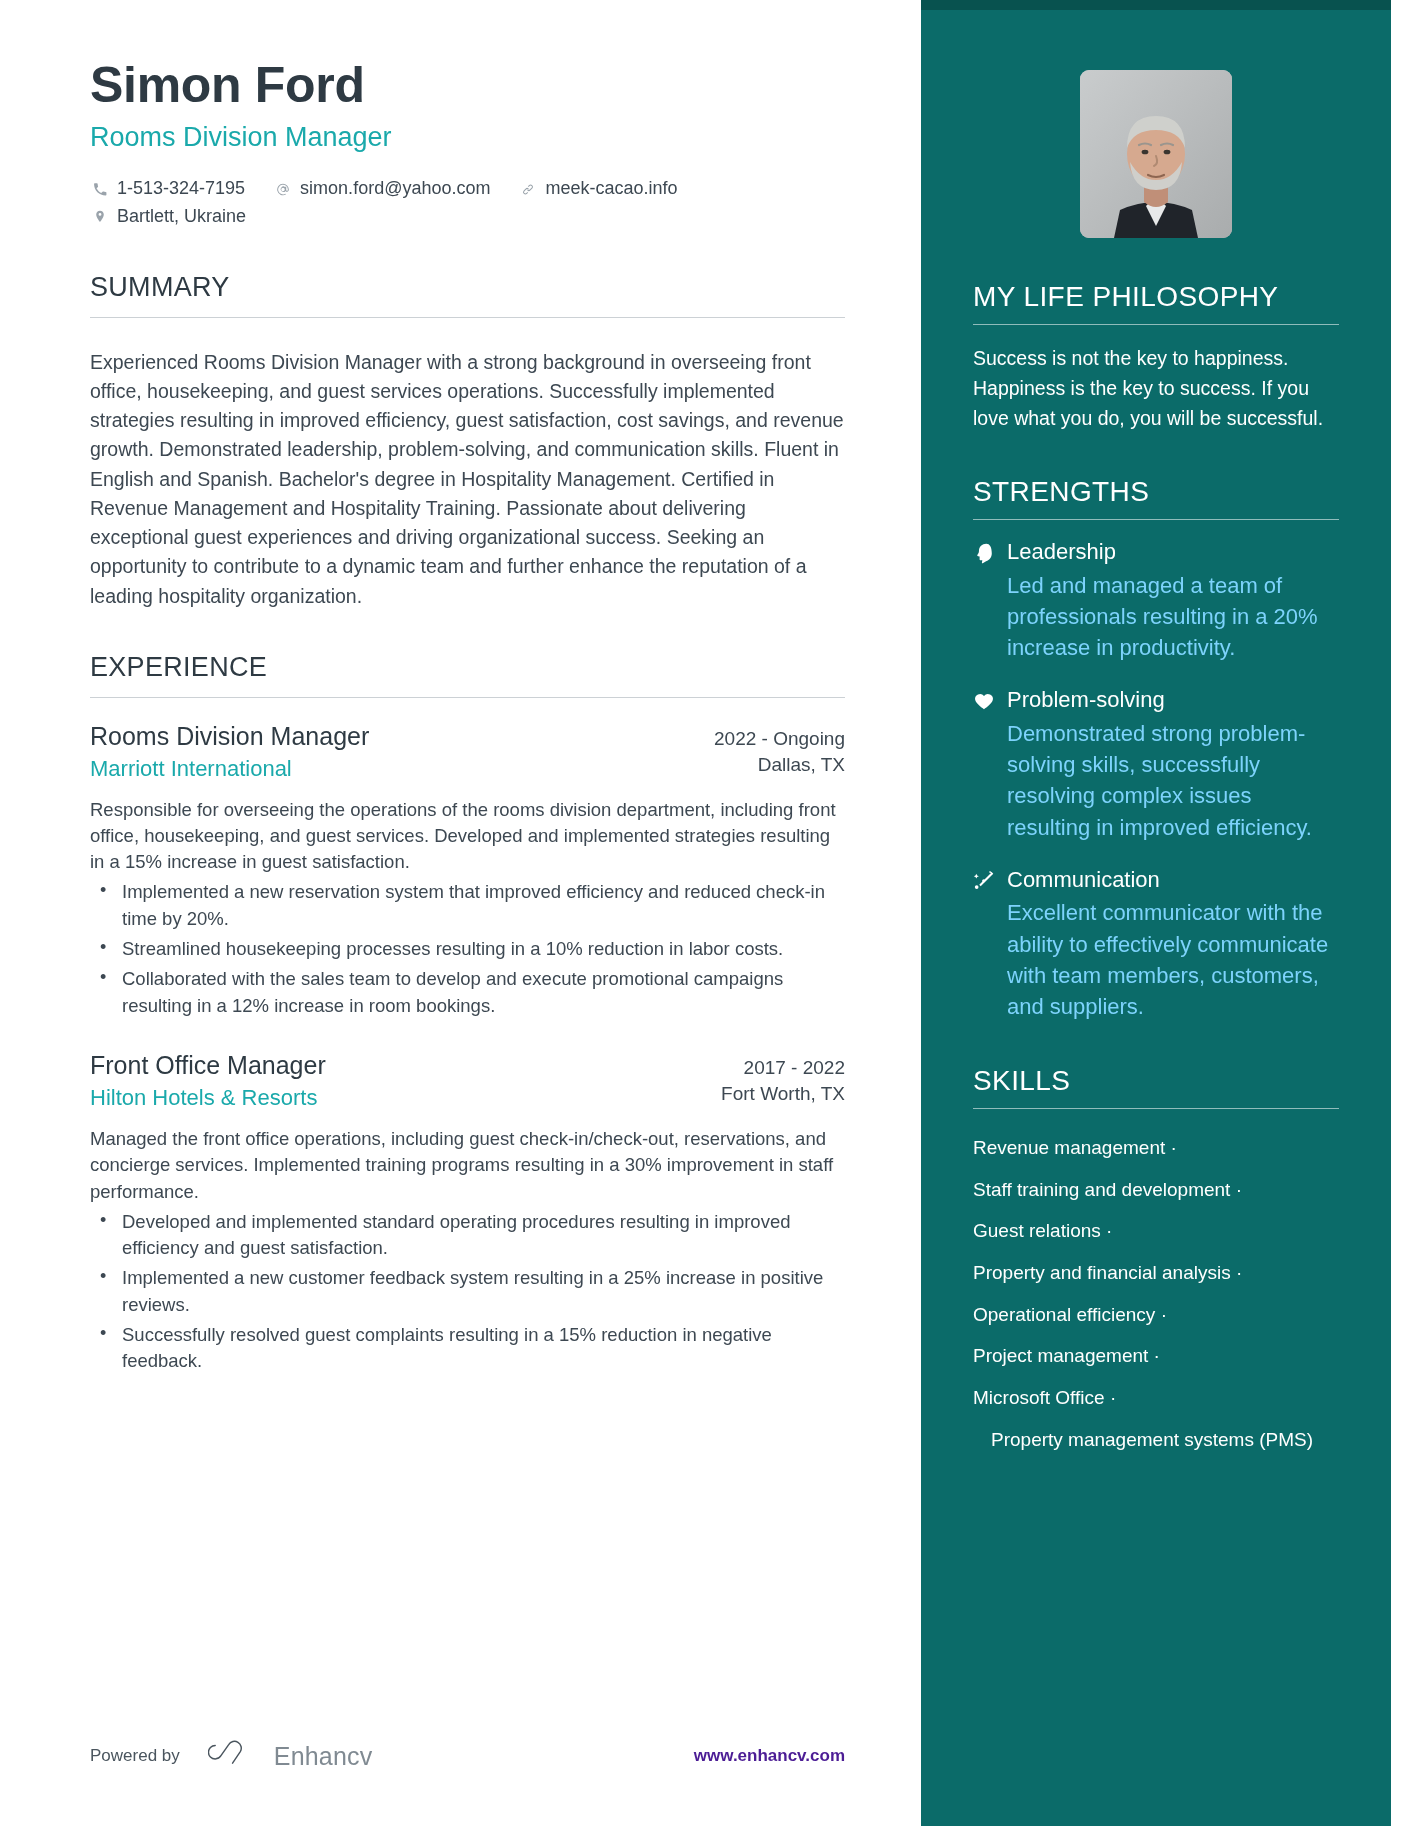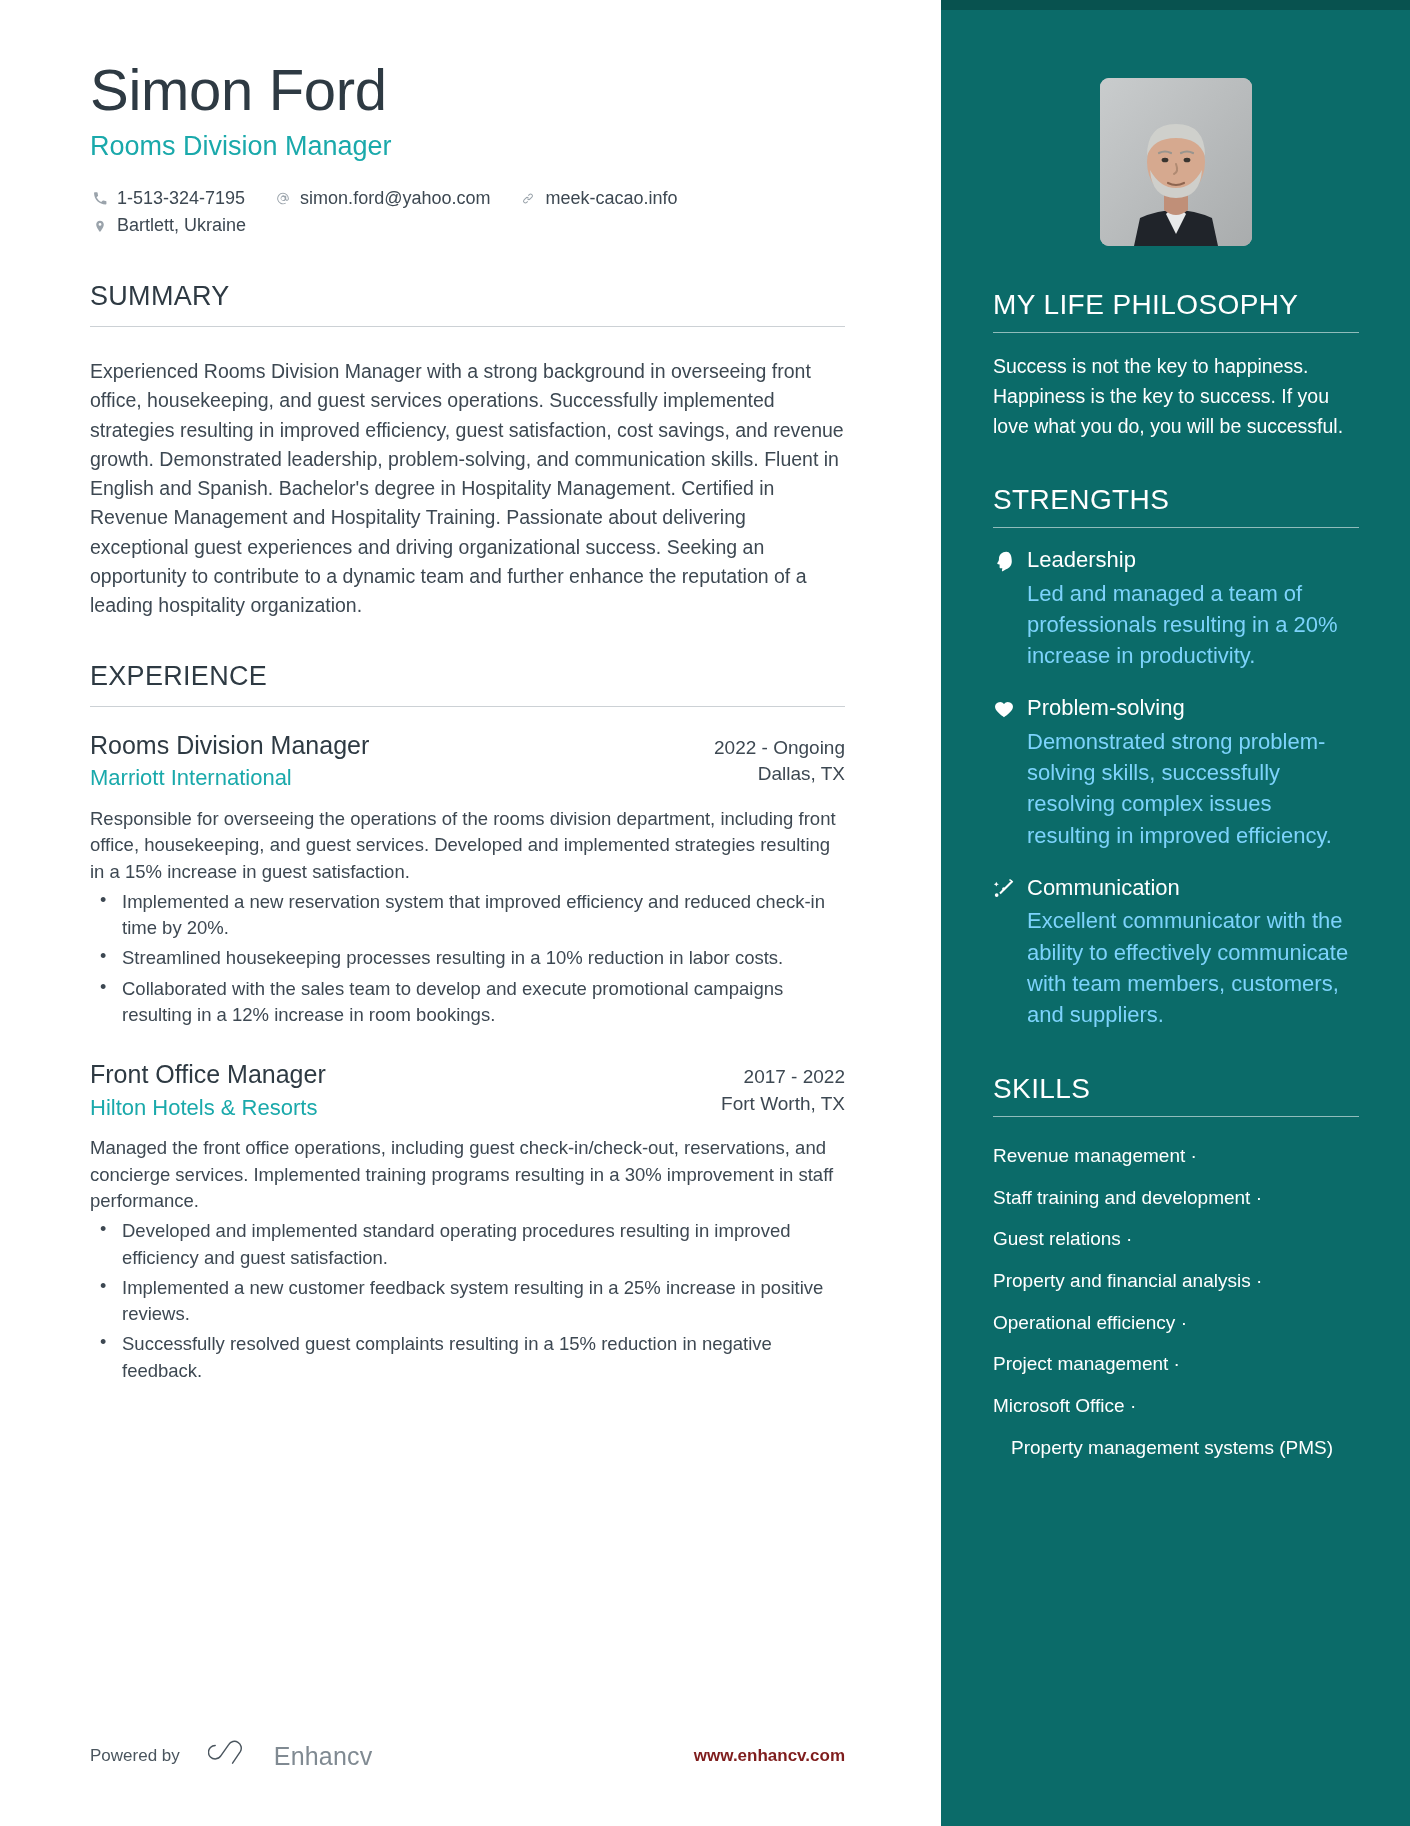--- a/index.html
+++ b/index.html
@@ -16,25 +16,25 @@
     width: 1410px;
     height: 1826px;
     background: #ffffff;
     overflow: hidden;
   }
 
   
   .sidebar {
     position: absolute;
     top: 0;
-    left: 941px;
+    left: 921px;
     width: 470px;
     height: 1826px;
     background: #0b6b69;
-    padding: 16px 52px;
+    padding: 8px 52px;
   }
   .sidebar-topstrip {
     position: absolute;
     top: 0; left: 0;
     width: 470px;
     height: 10px;
     background: #08524f;
   }
   .photo-wrap {
     margin-top: 62px;
@@ -109,22 +109,22 @@
 
   
   .main {
     position: absolute;
     top: 0; left: 0;
     width: 921px;
     height: 1826px;
     padding: 56px 76px 0 90px;
   }
   .name {
-    font-size: 58px;
-    font-weight: normal;
+    font-size: 50px;
+    font-weight: bold;
     color: #2e3a43;
     letter-spacing: -0.3px;
     line-height: 1.18;
   }
   .job-title-head {
     font-size: 27px;
     color: #1aa9ab;
     font-weight: 400;
     margin-top: 5px;
     line-height: 1.3;
@@ -248,21 +248,21 @@
   .enhancv-logo svg { width: 54px; height: 28px; }
   .enhancv-word {
     font-size: 25px;
     color: #808a92;
     margin-left: 12px;
     letter-spacing: 0.2px;
   }
   .footer-url {
     margin-left: auto;
     font-size: 17px;
-    color: #7f1d1d;
+    color: #4c1d95;
     font-weight: bold;
   }
 </style>
 </head>
 <body>
 
 <div class="page">
 
   <div class="main">
 

